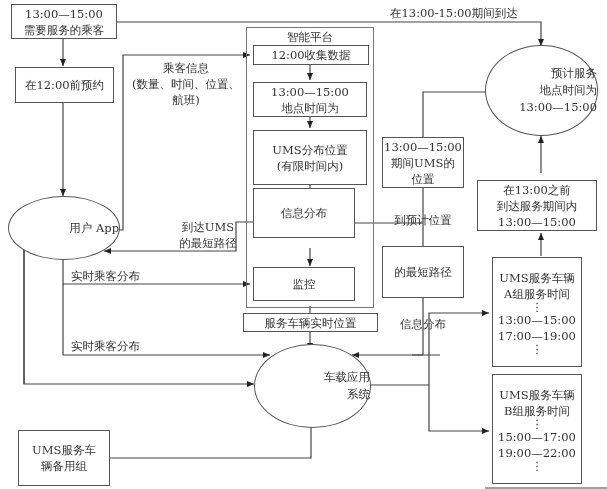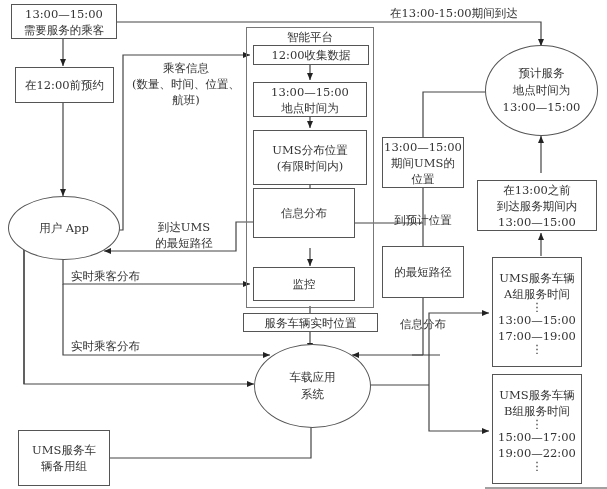--- a/index.html
+++ b/index.html
@@ -4,21 +4,21 @@
 <style>
   html, body { margin: 0; padding: 0; background: #ffffff; }
   body { width: 607px; height: 489px; position: relative; overflow: hidden;
          font-family: "DejaVu Serif", "Liberation Serif", serif; color: #333; }
   svg.wires { position: absolute; left: 0; top: 0; }
   .box { position: absolute; border: 1.3px solid #555; background: #fff; box-sizing: border-box;
          display: flex; flex-direction: column; justify-content: center; align-items: center;
          text-align: center; font-size: 11.5px; line-height: 16px; }
   .ell { position: absolute; border: 1.3px solid #555; border-radius: 50%; background: #fff;
          box-sizing: border-box; display: flex; flex-direction: column; justify-content: center;
-         align-items: center; text-align: center; font-size: 11.5px; line-height: 17px; }
+         align-items: flex-end; text-align: center; font-size: 11.5px; line-height: 17px; }
   .lbl { position: absolute; font-size: 11.5px; line-height: 16px; text-align: center; white-space: nowrap; }
   .platform { position: absolute; border: 1.3px solid #777; box-sizing: border-box; }
   .dots { line-height: 10px; }
 </style>
 </head>
 <body>
 
 <svg class="wires" width="607" height="489" viewBox="0 0 607 489">
   <defs>
     <marker id="ah" markerWidth="8" markerHeight="8" refX="7" refY="4" orient="auto" markerUnits="userSpaceOnUse">
@@ -133,21 +133,21 @@
   <div>期间UMS的</div>
   <div>位置</div>
 </div>
 
 <div class="box" style="left:477px;top:180px;width:120px;height:51px;">
   <div>在13:00之前</div>
   <div>到达服务期间内</div>
   <div>13:00—15:00</div>
 </div>
 
-<div class="lbl" style="left:144px;top:219px;width:80px;">
+<div class="lbl" style="left:168px;top:219px;width:80px;">
   <div>到达UMS</div>
   <div>的最短路径</div>
 </div>
 
 <div class="lbl" style="left:71px;top:268px;">实时乘客分布</div>
 <div class="lbl" style="left:71px;top:338px;">实时乘客分布</div>
 
 <div class="box" style="left:382px;top:246px;width:82px;height:52px;gap:36px;">
   <div>到预计位置</div>
   <div>的最短路径</div>

